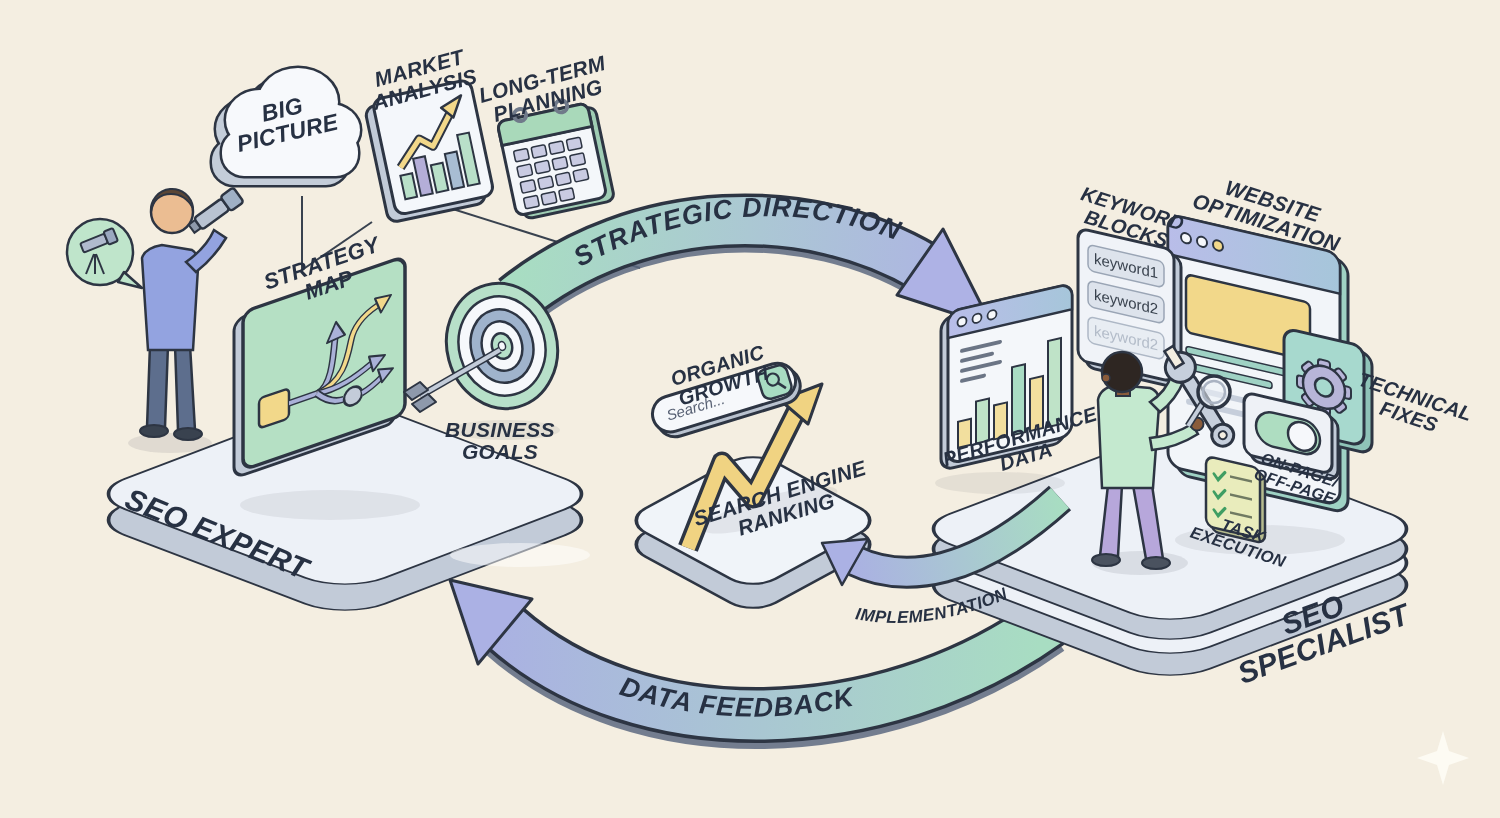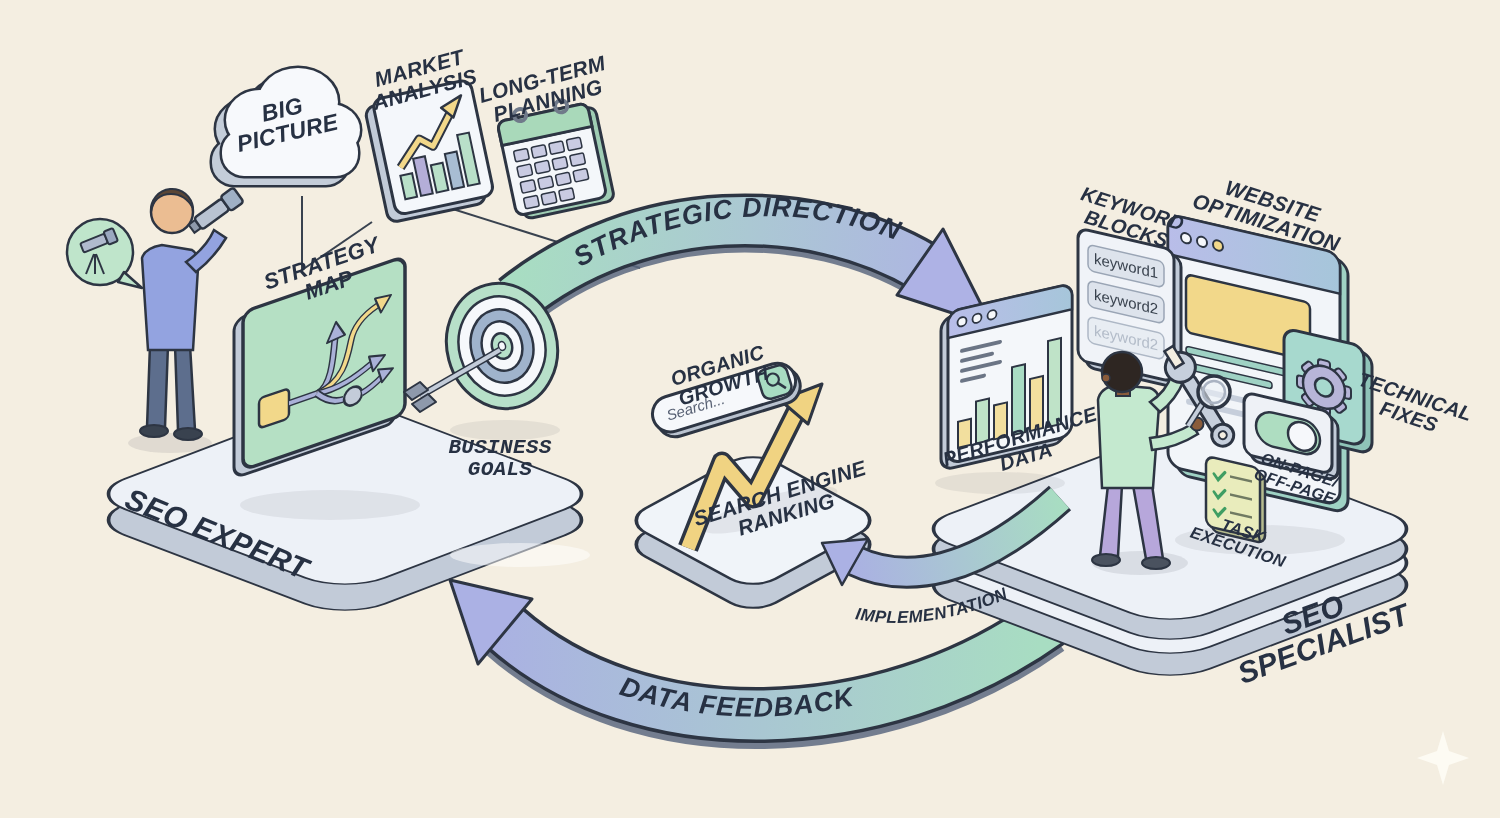--- a/index.html
+++ b/index.html
@@ -380,21 +380,21 @@
   <path d="M1443,731 l6,20 20,7 -20,7 -6,20 -6,-20 -20,-7 20,-7 z" fill="#fdfbf3"></path>
 </svg>
 
 <div class="lbl" style="left:225px;top:98px;width:120px;font-size:23px;transform:rotate(-13deg);">BIG
 PICTURE</div>
 <div class="lbl" style="left:362px;top:57px;width:120px;font-size:21px;transform:rotate(-15deg);">MARKET
 ANALYSIS</div>
 <div class="lbl" style="left:480px;top:68px;width:130px;font-size:21px;transform:rotate(-15deg);">LONG-TERM
 PLANNING</div>
 <div class="lbl" style="left:243px;top:252px;width:165px;font-size:22px;transform:rotate(-19deg);">STRATEGY MAP</div>
-<div class="lbl" style="left:445px;top:437px;width:110px;font-size:21px;font-family:Liberation Mono, monospace;">BUSINESS
+<div class="lbl" style="left:445px;top:419px;width:110px;font-size:21px;">BUSINESS
 GOALS</div>
 <div class="lbl" style="left:112px;top:518px;width:210px;font-size:30px;transform:rotate(22deg);">SEO EXPERT</div>
 <div class="lbl" style="left:638px;top:355px;width:165px;font-size:20px;transform:rotate(-17deg);">ORGANIC GROWTH</div>
 <div class="lbl" style="left:688px;top:482px;width:190px;font-size:21px;transform:rotate(-17deg);">SEARCH ENGINE
 RANKING</div>
 <div class="lbl" style="left:1198px;top:598px;width:240px;font-size:30px;transform:rotate(-20deg);">SEO SPECIALIST</div>
 <div class="lbl" style="left:1072px;top:198px;width:115px;font-size:20px;transform:rotate(17deg);">KEYWORD
 BLOCKS</div>
 <div class="lbl" style="left:1192px;top:190px;width:155px;font-size:21px;transform:rotate(17deg);">WEBSITE
 OPTIMIZATION</div>

